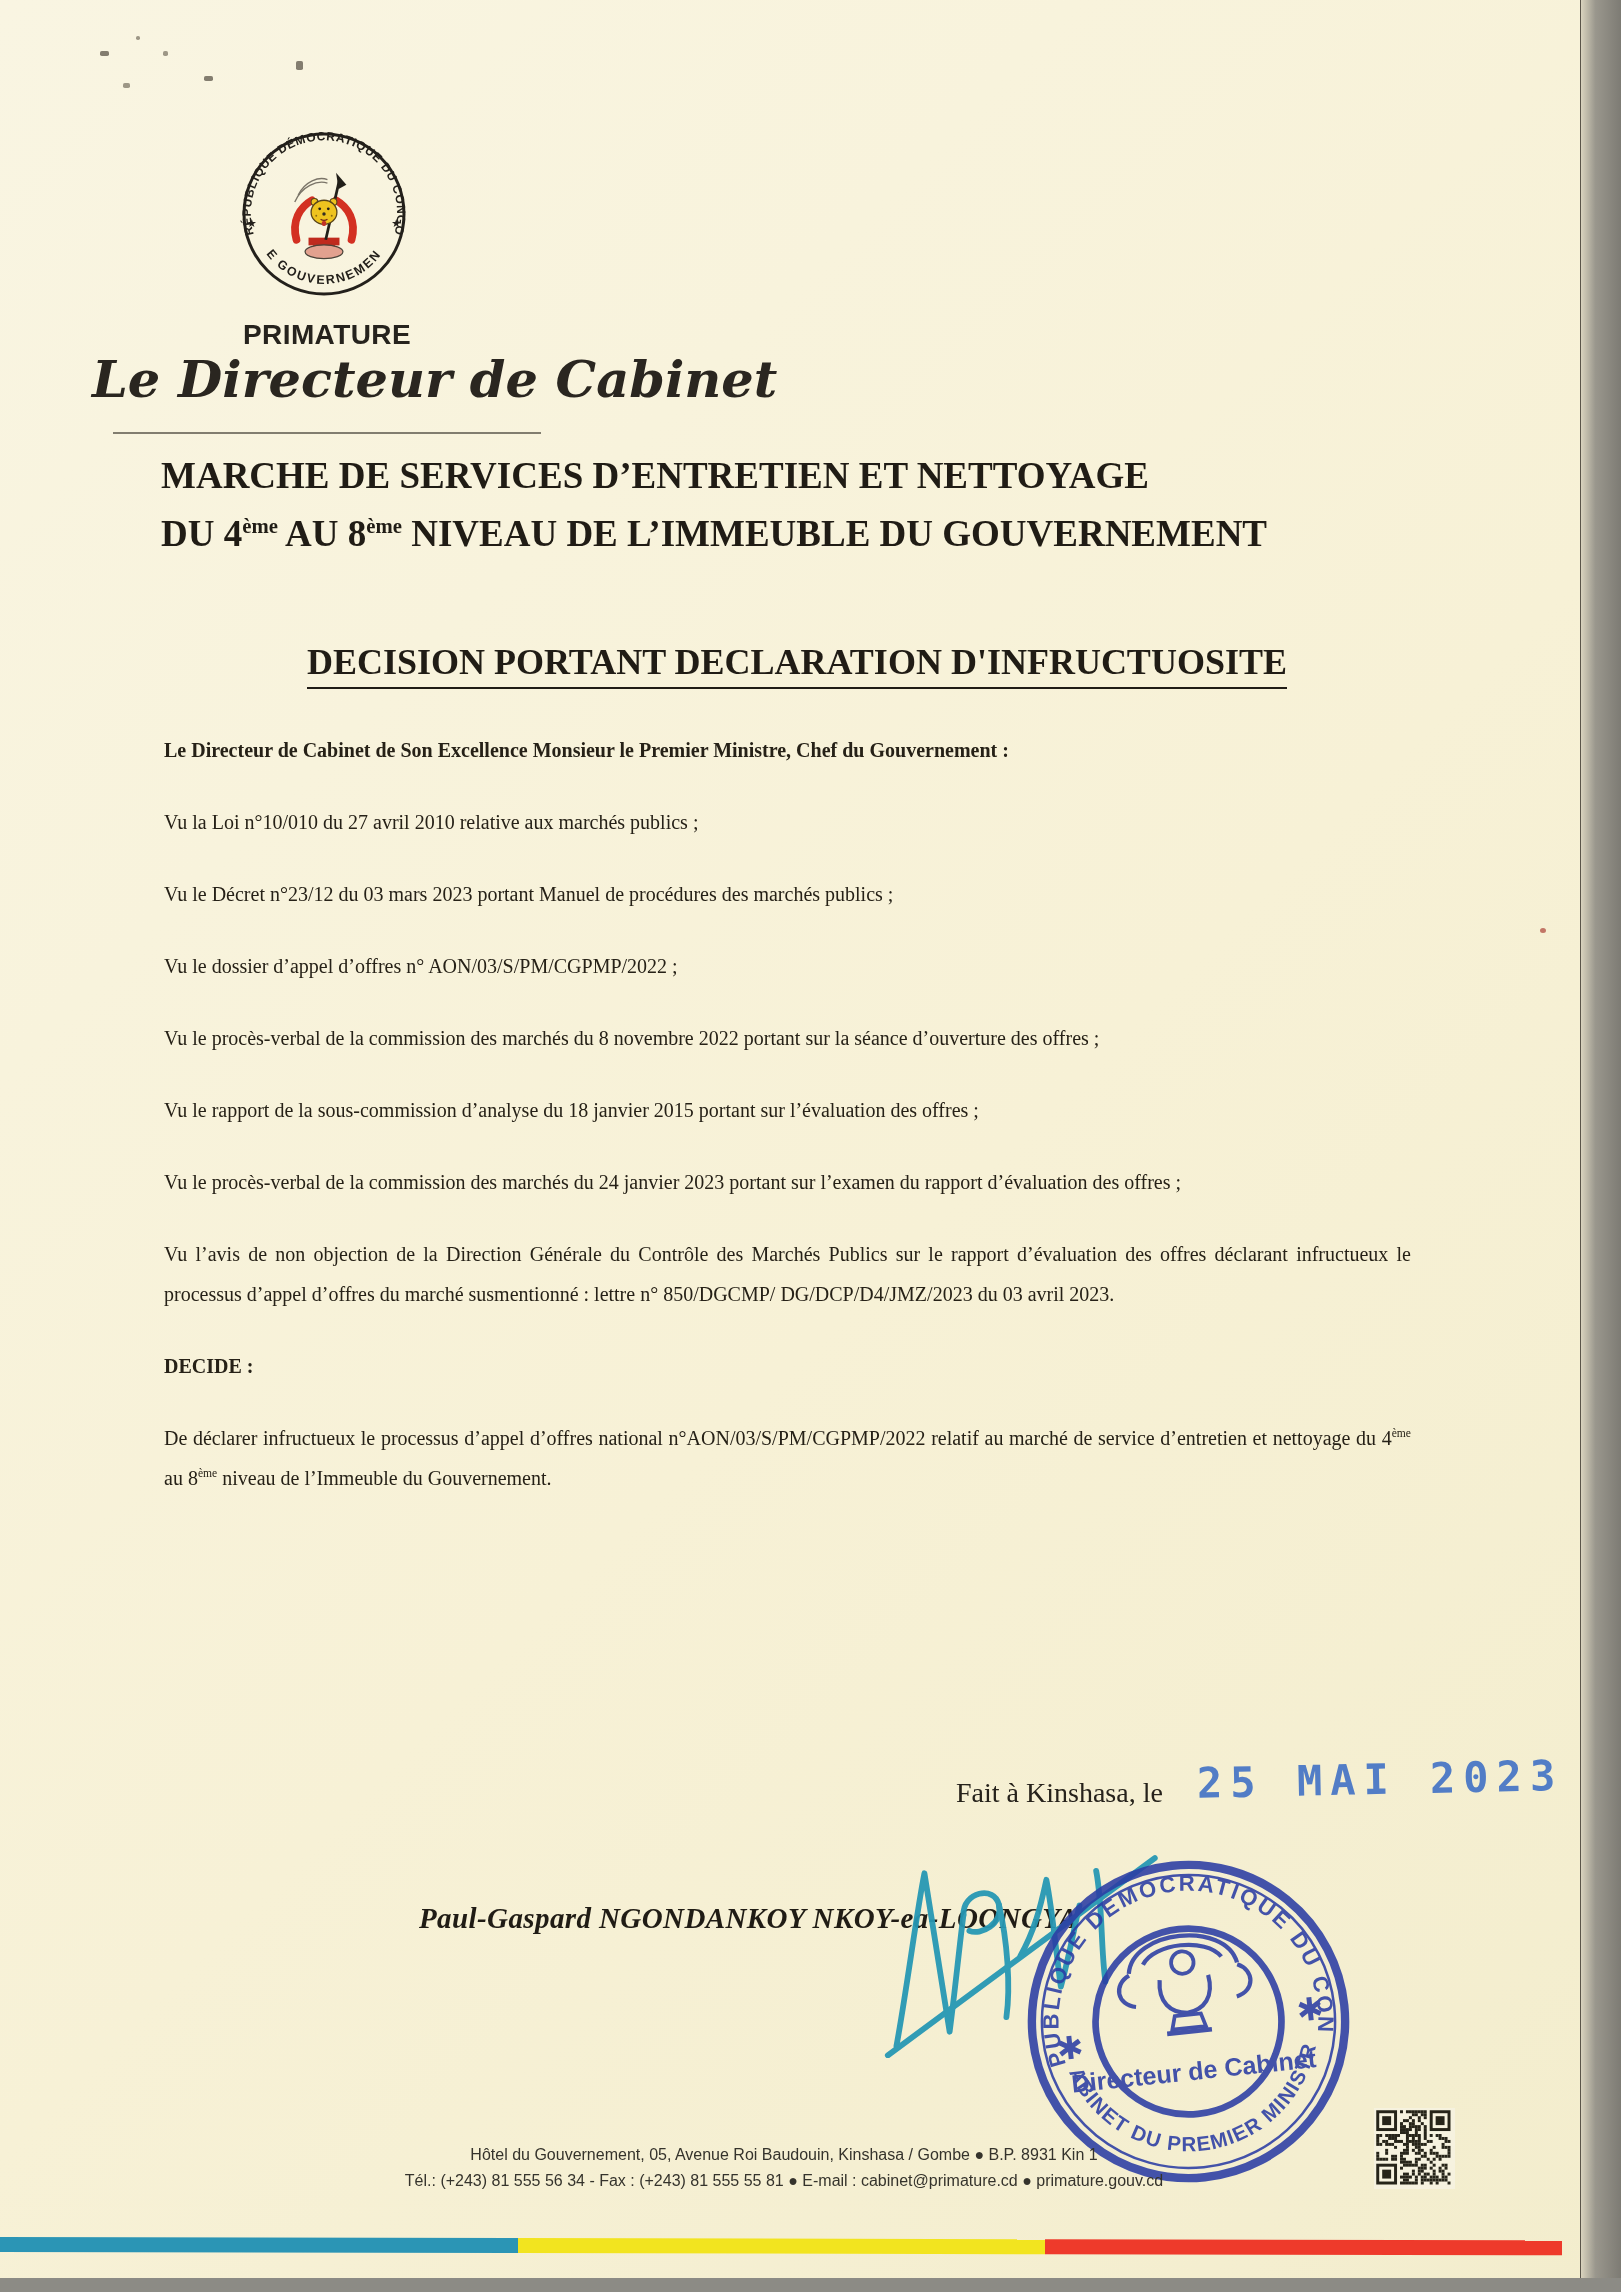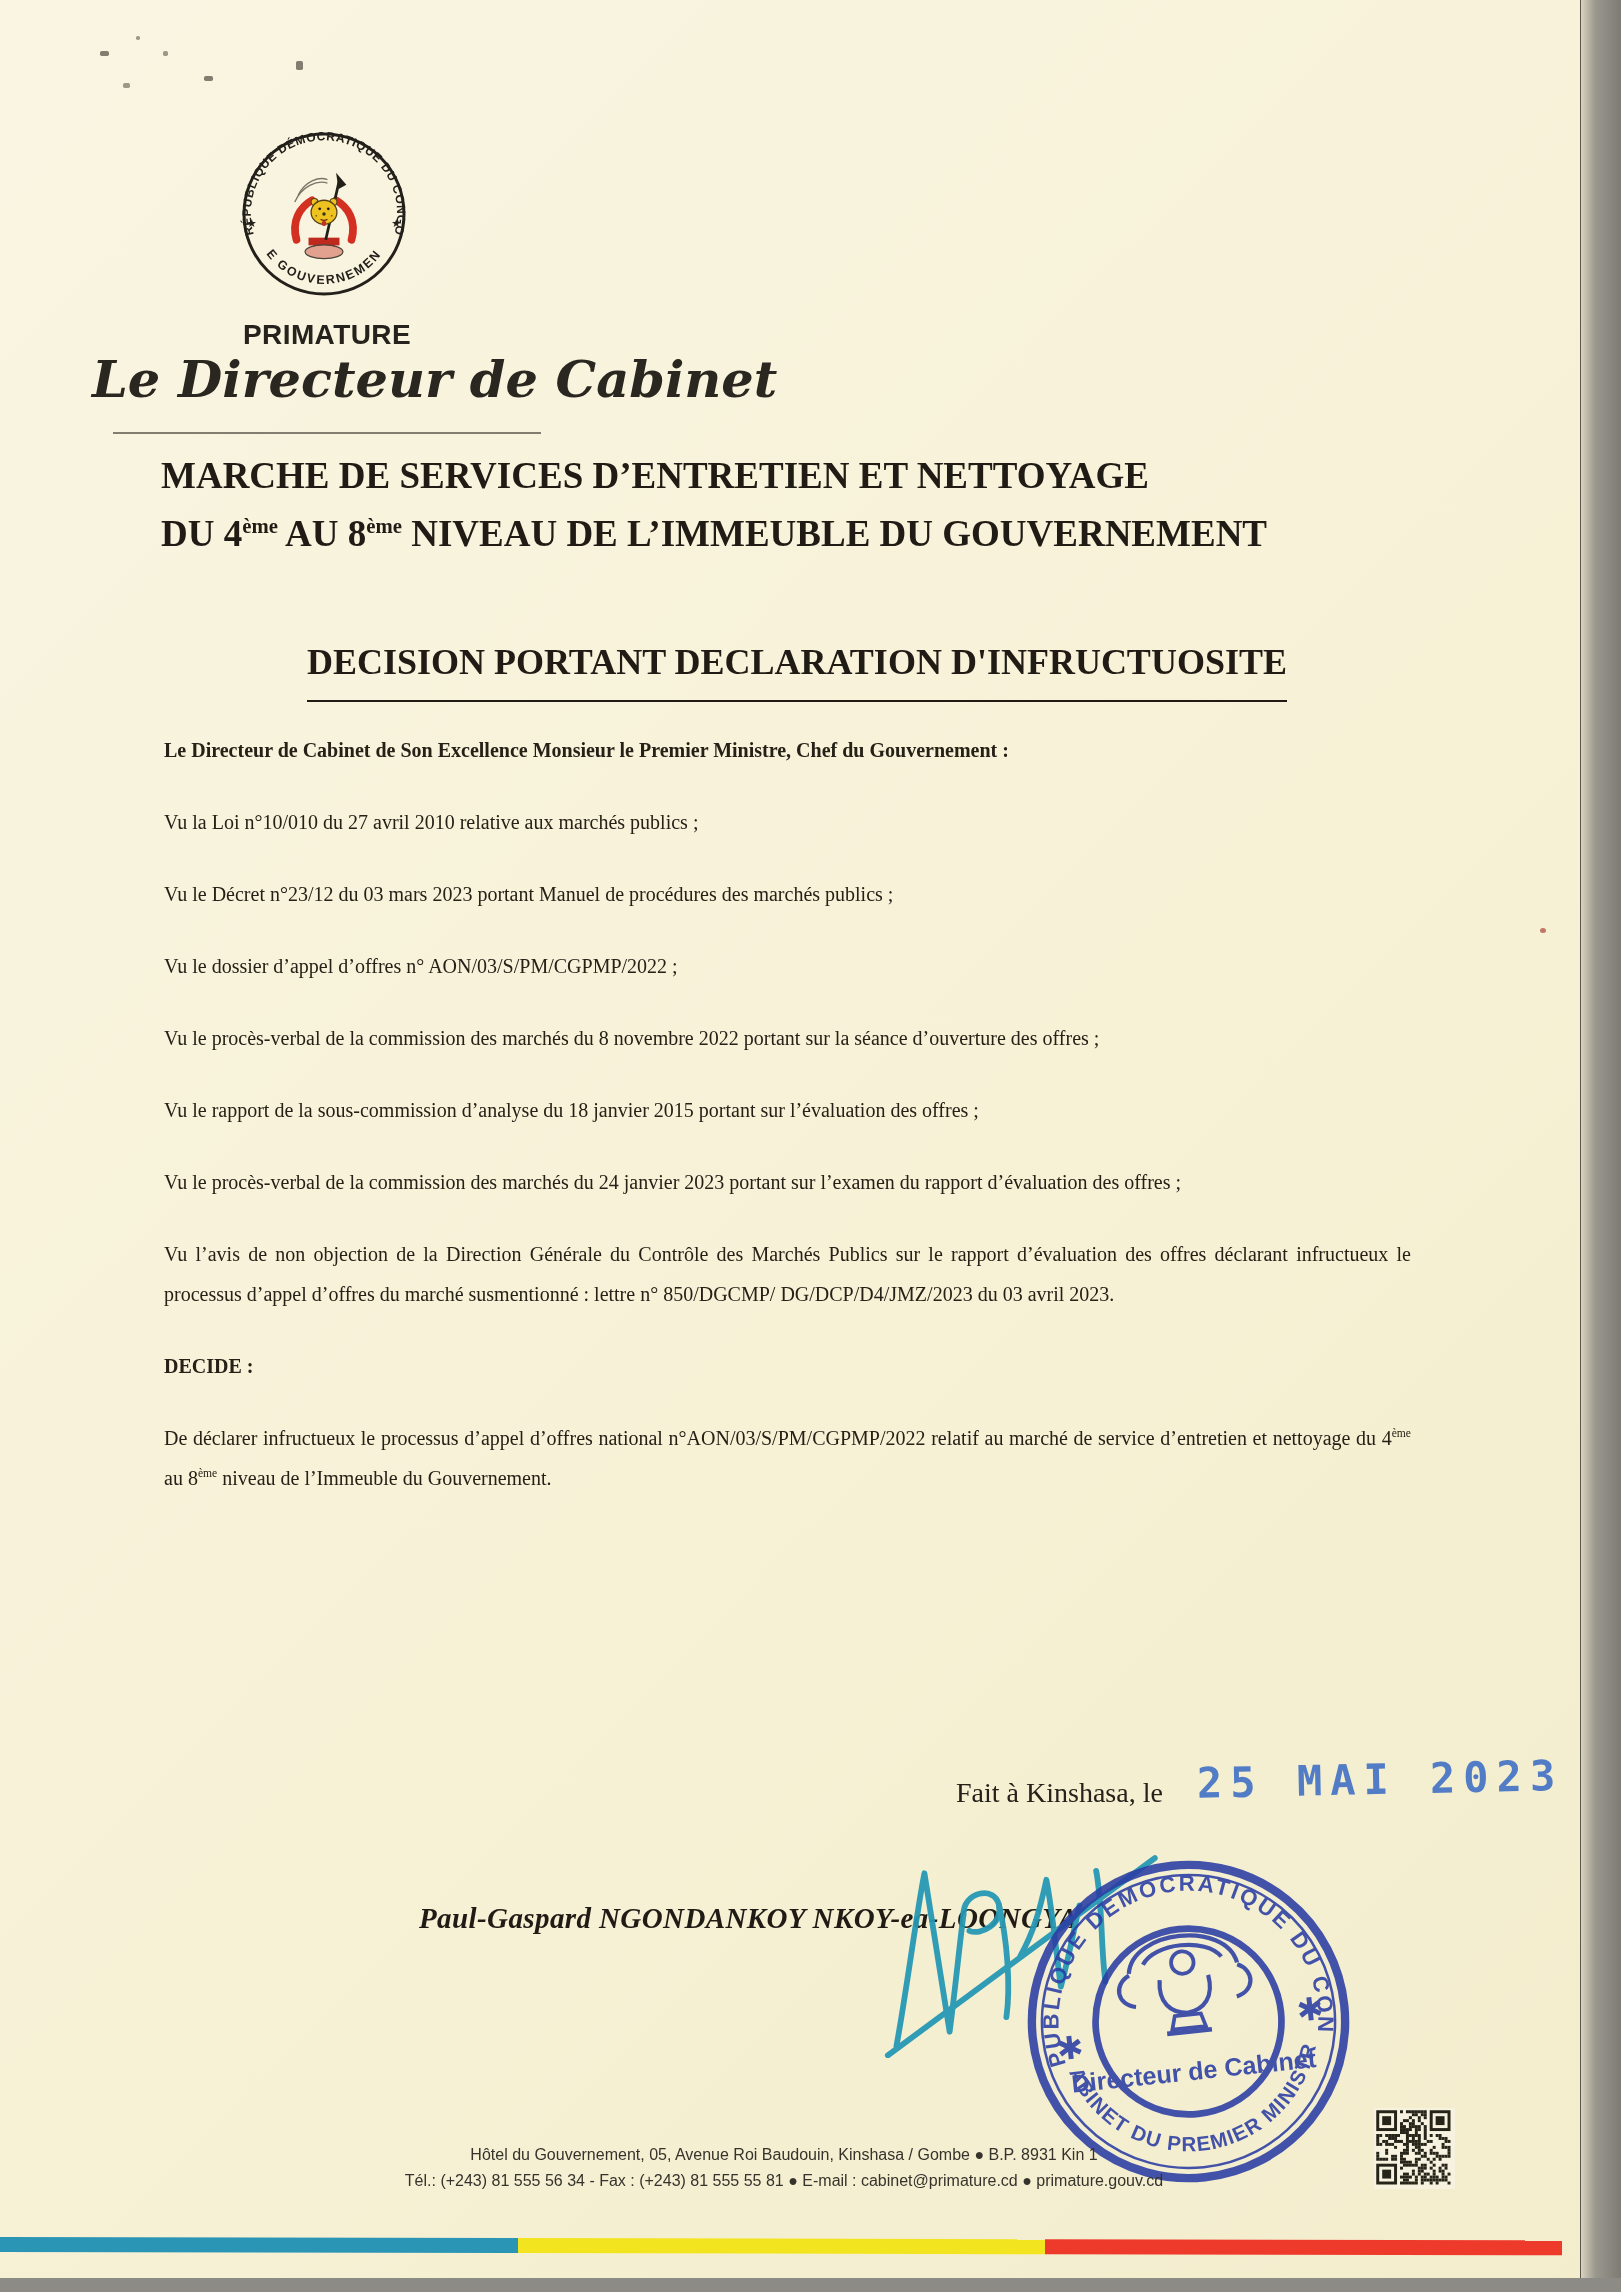--- a/index.html
+++ b/index.html
@@ -9,21 +9,21 @@
   
   .seal-svg{left:238px;top:128px;width:172px;height:172px;}
   .org-name{left:215px;top:319px;width:224px;text-align:center;font-family:"Liberation Sans",sans-serif;font-weight:700;font-size:28px;letter-spacing:0.4px;color:#26231d;}
   .office-script{left:92px;top:349px;width:466px;text-align:center;font-family:"DejaVu Serif",serif;font-style:italic;font-size:51px;color:#2a2620;white-space:nowrap;font-weight:bold;}
   .office-underline{left:113px;top:432px;width:428px;height:1.8px;background:#5a554a;opacity:.75;}
 
   
   .title-block{left:161px;top:451px;width:1272px;text-align:left;font-weight:700;font-size:37px;line-height:50px;color:#201c15;}
   .title-block sup{font-size:.56em;}
   .decision-heading{left:161px;top:641px;width:1272px;text-align:center;font-weight:700;font-size:36px;color:#201c15;}
-  .decision-heading span{border-bottom:2.7px solid #201c15;padding-bottom:18px;}
+  .decision-heading span{border-bottom:2.7px solid #201c15;padding-bottom:5px;}
 
   
   .body-col{left:164px;top:730px;width:1247px;font-size:20px;line-height:40px;text-align:justify;color:#262117;}
   .body-col p{margin:0 0 32px 0;}
   .body-col p.b{font-weight:700;}
   .body-col sup{font-size:.58em;line-height:0;}
 
   
   .fait-line{left:956px;top:1777px;font-size:28px;white-space:nowrap;}
   .date-stamp{left:1197px;top:1755px;font-family:"DejaVu Sans Mono",monospace;font-weight:700;font-size:42px;letter-spacing:8px;color:#4574c6;opacity:.92;transform:rotate(-1.2deg);white-space:nowrap;}

